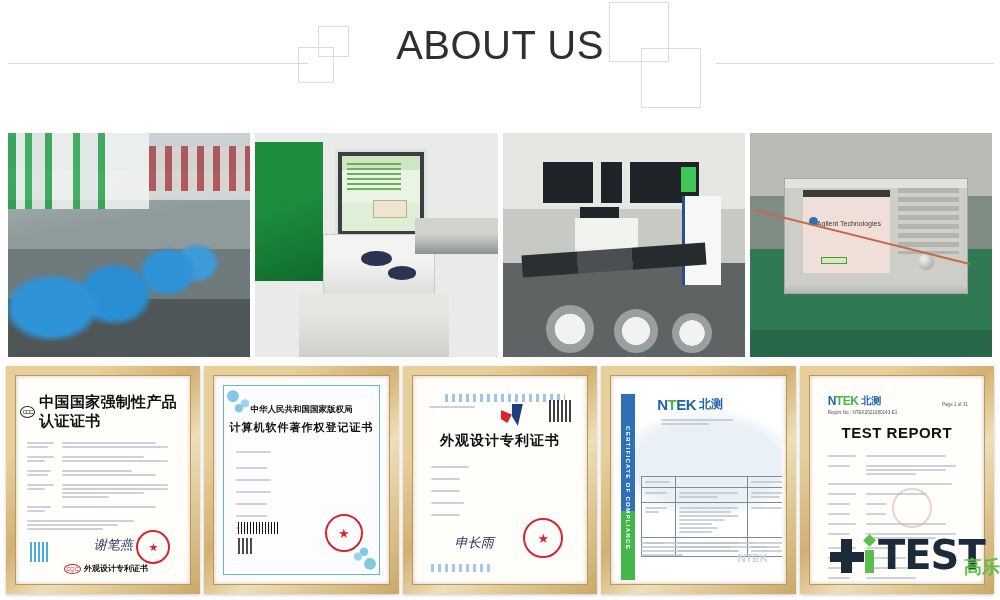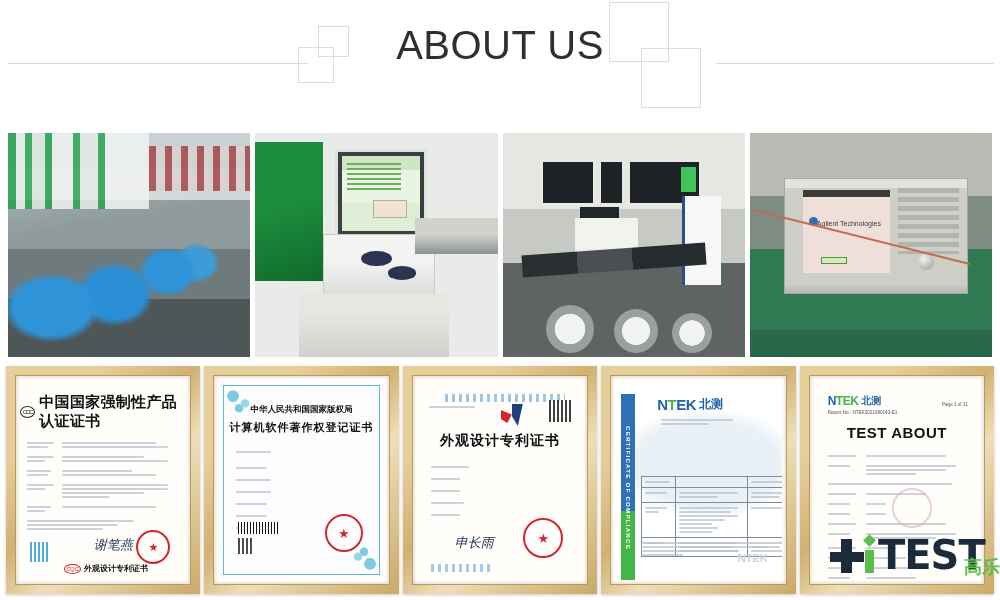--- a/index.html
+++ b/index.html
@@ -667,21 +667,21 @@
     <div class="cert c5">
       <div class="frame">
         <div class="mat">
           <div class="sheet">
             <div class="brand">
               <b><span>N</span><em>TEK</em></b>
               <i>北测</i>
             </div>
             <div class="rep">Report No.: NTEK2021080143-E1</div>
             <div class="pg">Page 1 of 31</div>
-            <div class="ttl">TEST ABOUT</div>
+            <div class="ttl">TEST REPORT</div>
             <div class="rows">
               <div class="row">
                   <div class="key">
                     <div class="ln w90"></div>
                   </div>
                   <div class="val">
                     <div class="ln w80"></div>
                   </div>
                 </div>
               <div class="row">

